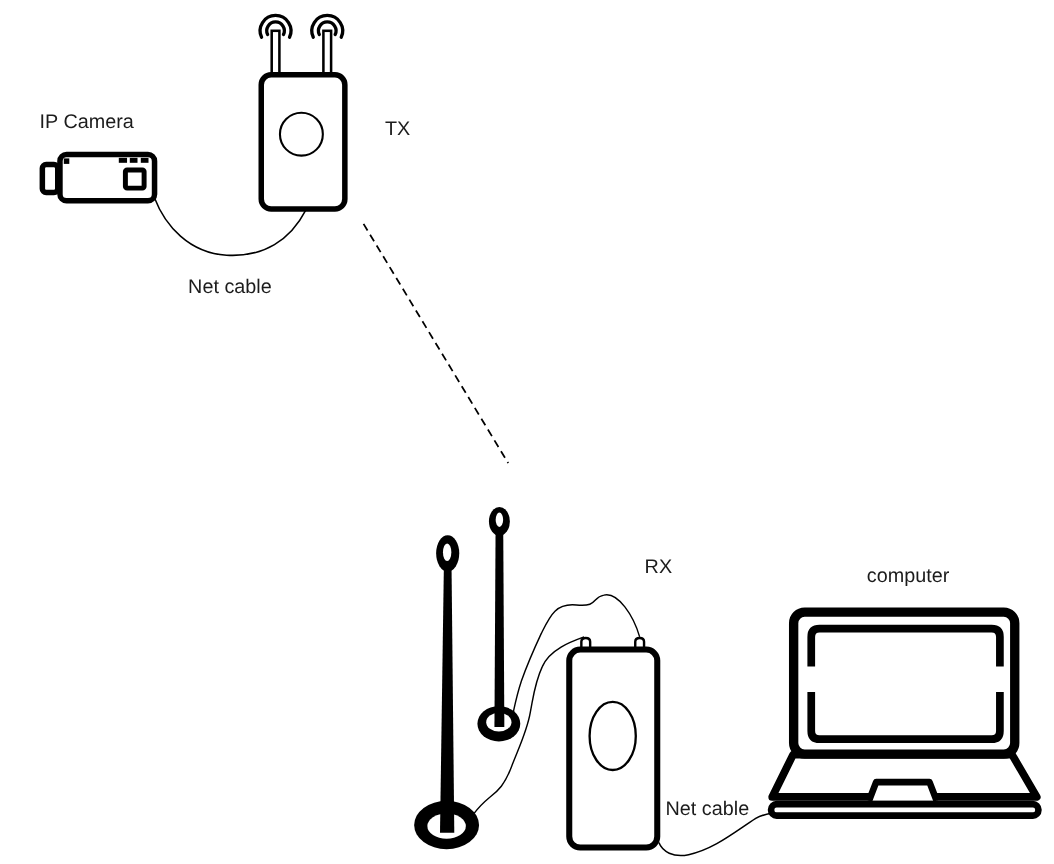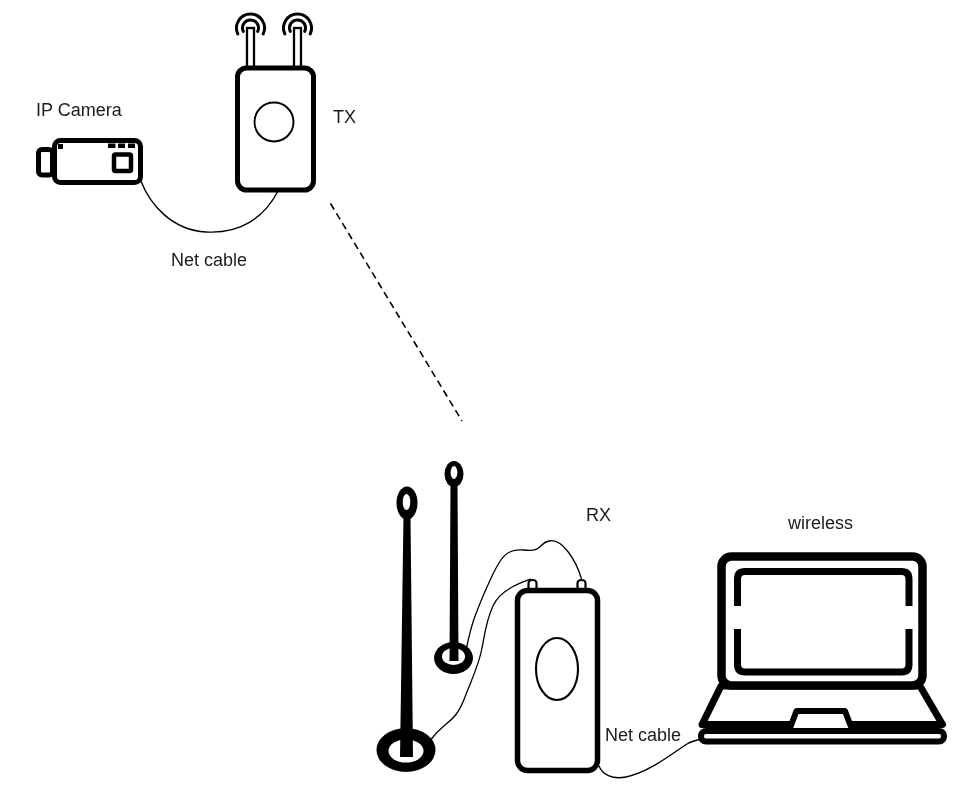--- a/index.html
+++ b/index.html
@@ -94,24 +94,24 @@
         <path d="M 737.5 606 L 737.5 579 Q 737.5 571.5 745 571.5 L 901.5 571.5 Q 909 571.5 909 579 L 909 606"></path>
         <path d="M 737.5 629 L 737.5 664.5 Q 737.5 672 745 672 L 901.5 672 Q 909 672 909 664.5 L 909 629"></path>
       </g>
       <path d="M 790 728 L 796.5 711 L 845 711 L 851.5 728" fill="#fff" stroke="#000" stroke-width="6"></path>
       <rect x="701" y="731" width="243" height="10.5" rx="5" fill="#fff" stroke="#000" stroke-width="6"></rect>
     </g>
   </svg>
 
   <div class="lbl" style="left:36px; top:101px;">IP Camera</div>
 
-  <div class="lbl" style="left:333px; top:108px;">TX</div>
+  <div class="lbl" style="left:350px; top:108px;">TX</div>
 
   <div class="lbl" style="left:171px; top:251px;">Net cable</div>
 
 
   <div class="lbl" style="left:551px; top:506px;margin-left:35px;">RX</div>
 
-  <div class="lbl" style="left:788px; top:514px;">wireless</div>
+  <div class="lbl" style="left:788px; top:514px;">computer</div>
 
   <div class="lbl" style="left:605px; top:726px;">Net cable</div>
 
 </div>
 
 </body></html>

